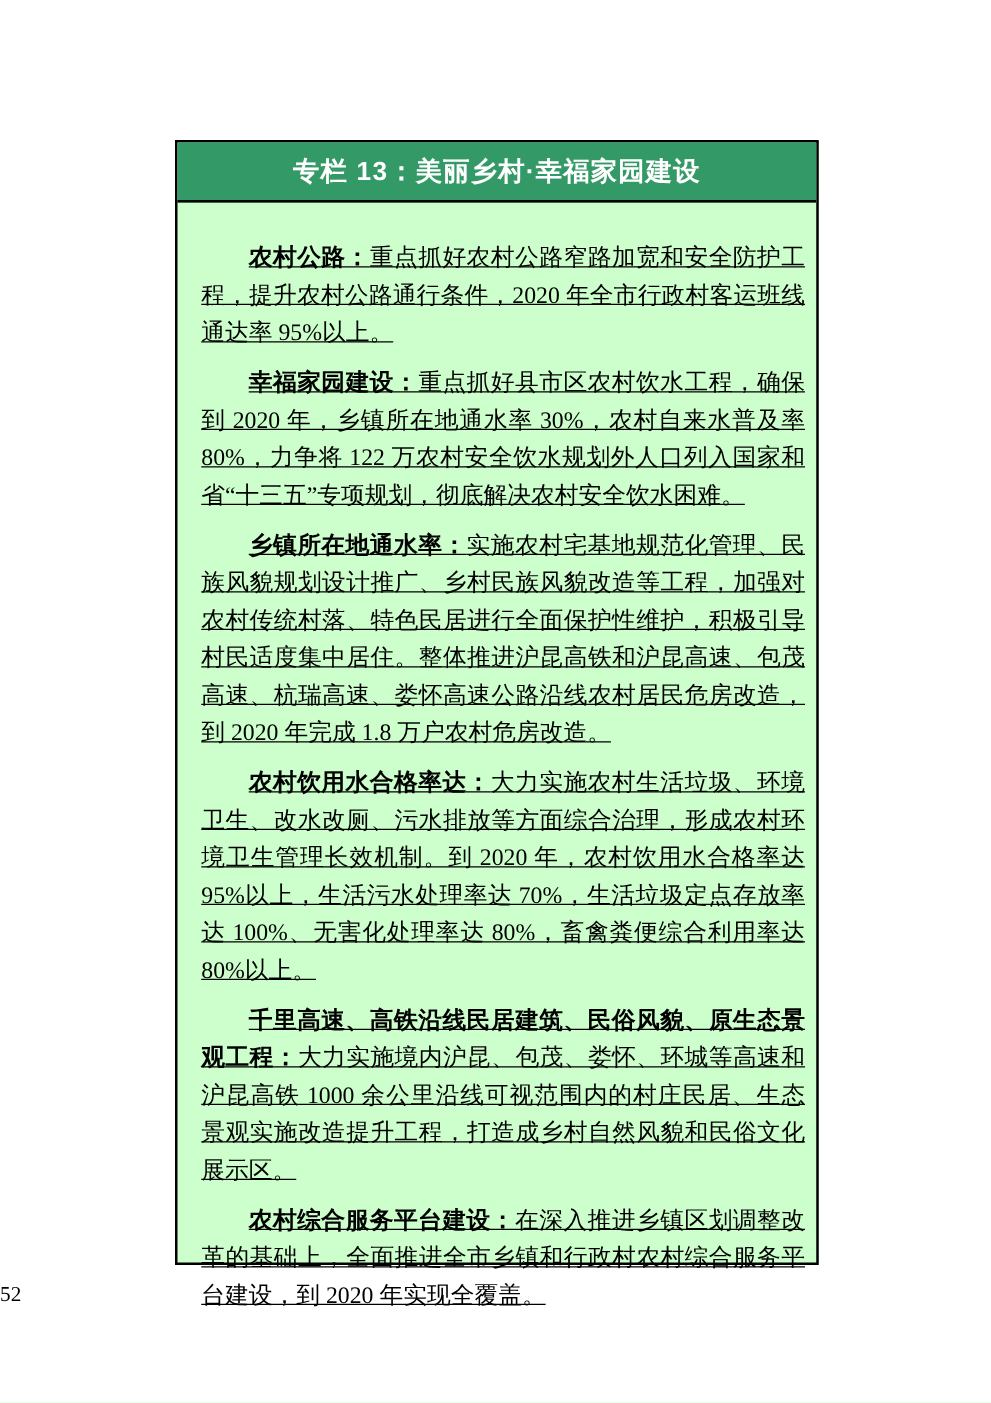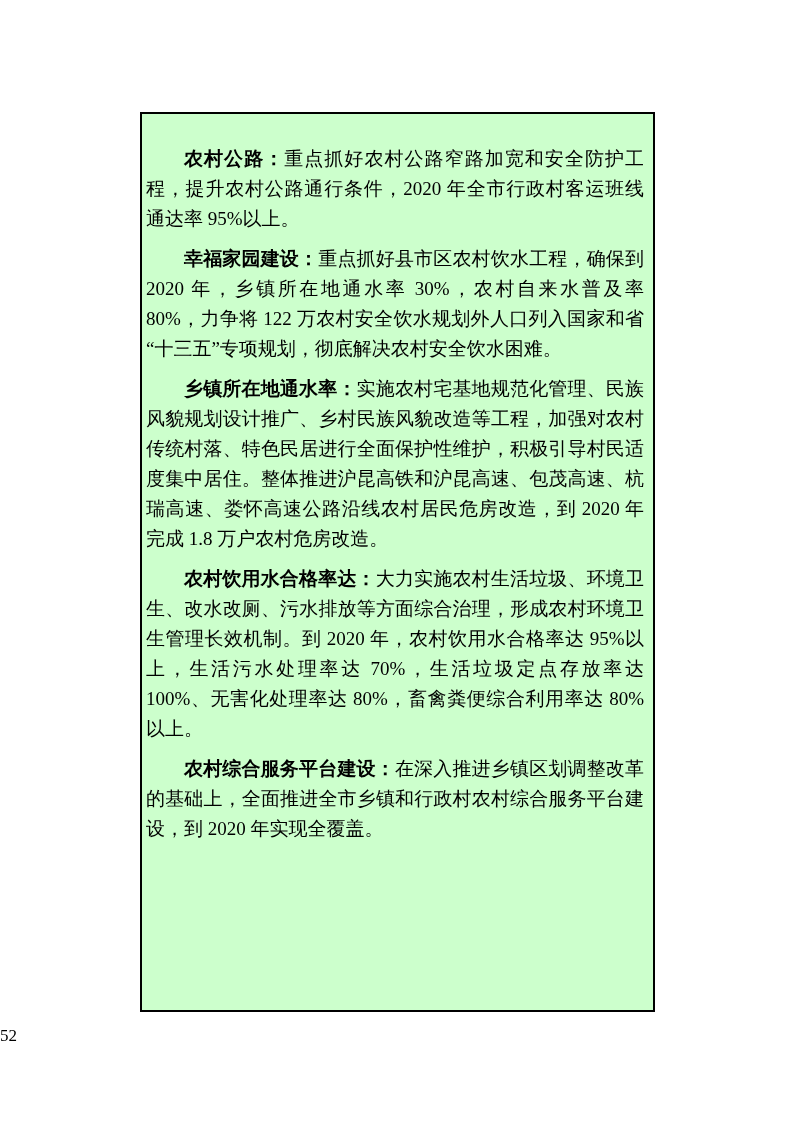--- a/index.html
+++ b/index.html
@@ -33,22 +33,23 @@
   }
   .panel-title{
     color:#ffffff;
     font-family:"Liberation Sans","DejaVu Sans",sans-serif;
     font-weight:bold;
     font-size:21px;
     letter-spacing:1px;
     white-space:nowrap;
   }
   .panel-body{
-    padding:30px 9px 10px 4px;
+    padding:30px 9px 10px 19px;
     box-sizing:border-box;
+    text-decoration:underline;
   }
   .para{
     margin:0 0 10px 0;
     font-size:19px;
     line-height:30px;
     text-align:justify;
     text-indent:2em;
   }
   .para .label{
     font-family:"Liberation Sans","DejaVu Sans",sans-serif;
@@ -61,22 +62,26 @@
     top:1026px;
     text-align:left;
     font-size:17px;
     font-family:"Liberation Serif","DejaVu Serif",serif;
   }
 </style>
 </head>
 <body>
 
 <div class="panel">
+  <div class="panel-header">
+    <span class="panel-title">专栏 13：美丽乡村·幸福家园建设</span>
+  </div>
   <div class="panel-body">
     <p class="para"><b class="label">农村公路：</b><span>重点抓好农村公路窄路加宽和安全防护工程，提升农村公路通行条件，2020 年全市行政村客运班线通达率 95%以上。</span></p>
     <p class="para"><b class="label">幸福家园建设：</b><span>重点抓好县市区农村饮水工程，确保到 2020 年，乡镇所在地通水率 30%，农村自来水普及率 80%，力争将 122 万农村安全饮水规划外人口列入国家和省“十三五”专项规划，彻底解决农村安全饮水困难。</span></p>
     <p class="para"><b class="label">乡镇所在地通水率：</b><span>实施农村宅基地规范化管理、民族风貌规划设计推广、乡村民族风貌改造等工程，加强对农村传统村落、特色民居进行全面保护性维护，积极引导村民适度集中居住。整体推进沪昆高铁和沪昆高速、包茂高速、杭瑞高速、娄怀高速公路沿线农村居民危房改造，到 2020 年完成 1.8 万户农村危房改造。</span></p>
     <p class="para"><b class="label">农村饮用水合格率达：</b><span>大力实施农村生活垃圾、环境卫生、改水改厕、污水排放等方面综合治理，形成农村环境卫生管理长效机制。到 2020 年，农村饮用水合格率达 95%以上，生活污水处理率达 70%，生活垃圾定点存放率达 100%、无害化处理率达 80%，畜禽粪便综合利用率达 80%以上。</span></p>
+    <p class="para"><b class="label">千里高速、高铁沿线民居建筑、民俗风貌、原生态景观工程：</b><span>大力实施境内沪昆、包茂、娄怀、环城等高速和沪昆高铁 1000 余公里沿线可视范围内的村庄民居、生态景观实施改造提升工程，打造成乡村自然风貌和民俗文化展示区。</span></p>
     <p class="para"><b class="label">农村综合服务平台建设：</b><span>在深入推进乡镇区划调整改革的基础上，全面推进全市乡镇和行政村农村综合服务平台建设，到 2020 年实现全覆盖。</span></p>
   </div>
 </div>
 
 <div class="page-number">52</div>
 
 </body></html>

